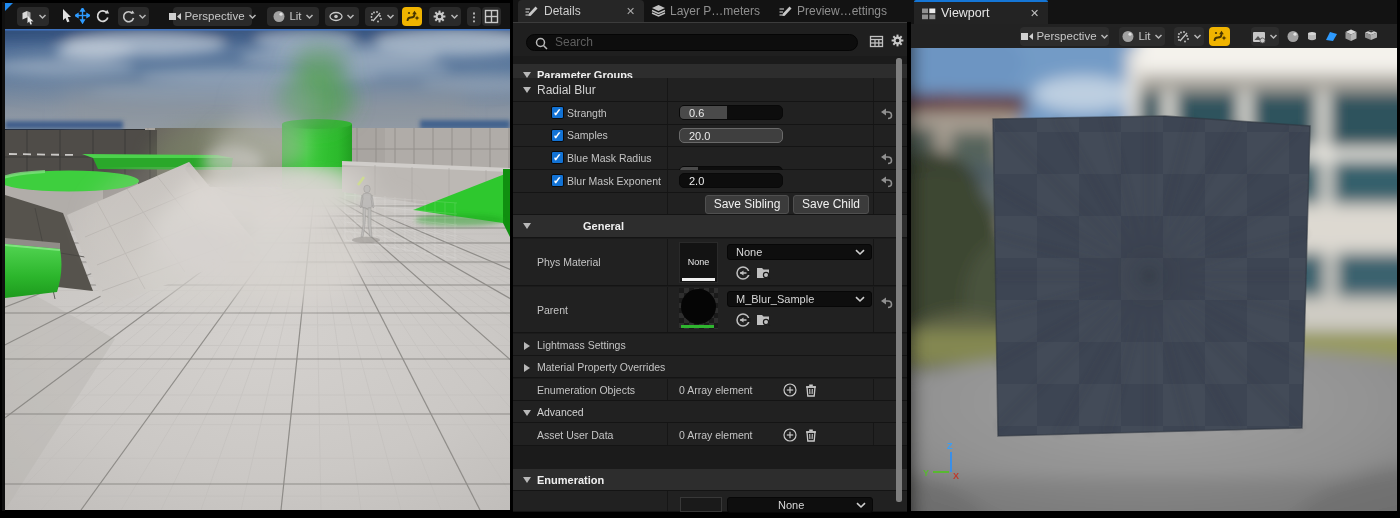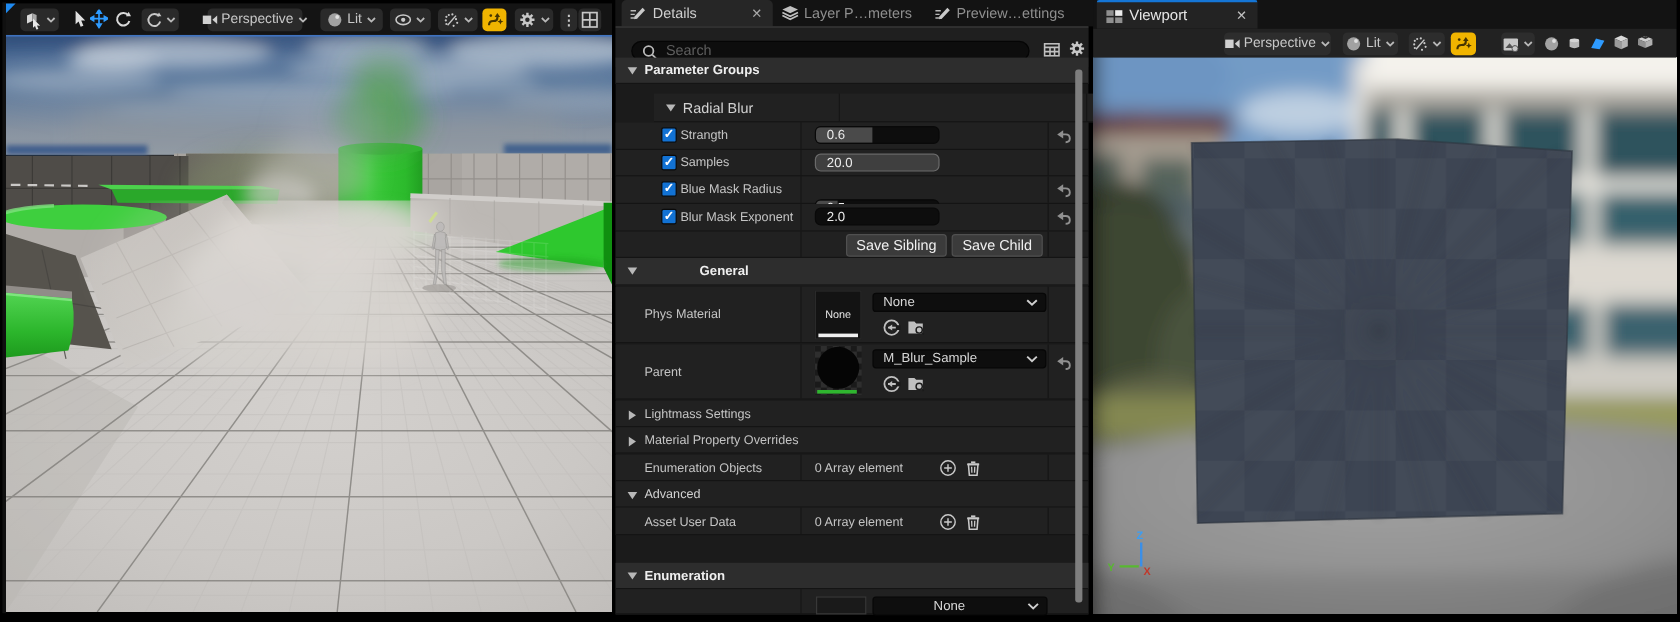--- a/index.html
+++ b/index.html
@@ -563,25 +563,25 @@
               <line x1="7.50" y1="10.70" x2="7.50" y2="13.40"></line>
               <line x1="5.24" y1="9.76" x2="3.33" y2="11.67"></line>
               <line x1="4.30" y1="7.50" x2="1.60" y2="7.50"></line>
               <line x1="5.24" y1="5.24" x2="3.33" y2="3.33"></line>
               <line x1="7.50" y1="4.30" x2="7.50" y2="1.60"></line>
               <line x1="9.76" y1="5.24" x2="11.67" y2="3.33"></line>
             </g>
           </svg>
         </span>
       </div>
-      <div class="row rowhdr" style="top:48px;height:22px;">
+      <div class="row rowhdr" style="top:64px;height:22px;">
         <span class="tri-d" style="left:10px;top:8px;"></span>
         <span class="blbl" style="left:24px;top:5px;">Parameter Groups</span>
       </div>
-      <div class="row" style="top:78px;height:24px;margin-left:32px;">
+      <div class="row" style="top:78px;height:24px;">
         <div class="cdiv"></div>
         <div class="cdiv2"></div>
         <span class="tri-d" style="left:10px;top:9px;"></span>
         <span class="lbl" style="left:24px;top:5px;font-size:12px;color:#d2d2d2;">Radial Blur</span>
       </div>
       <div class="row" style="top:102px;height:23px;">
         <div class="cdiv"></div>
         <div class="cdiv2"></div>
         <span class="cbx" style="top:4px;">✓</span>
         <span class="lbl" style="left:54px;top:5px;">Strangth</span>

